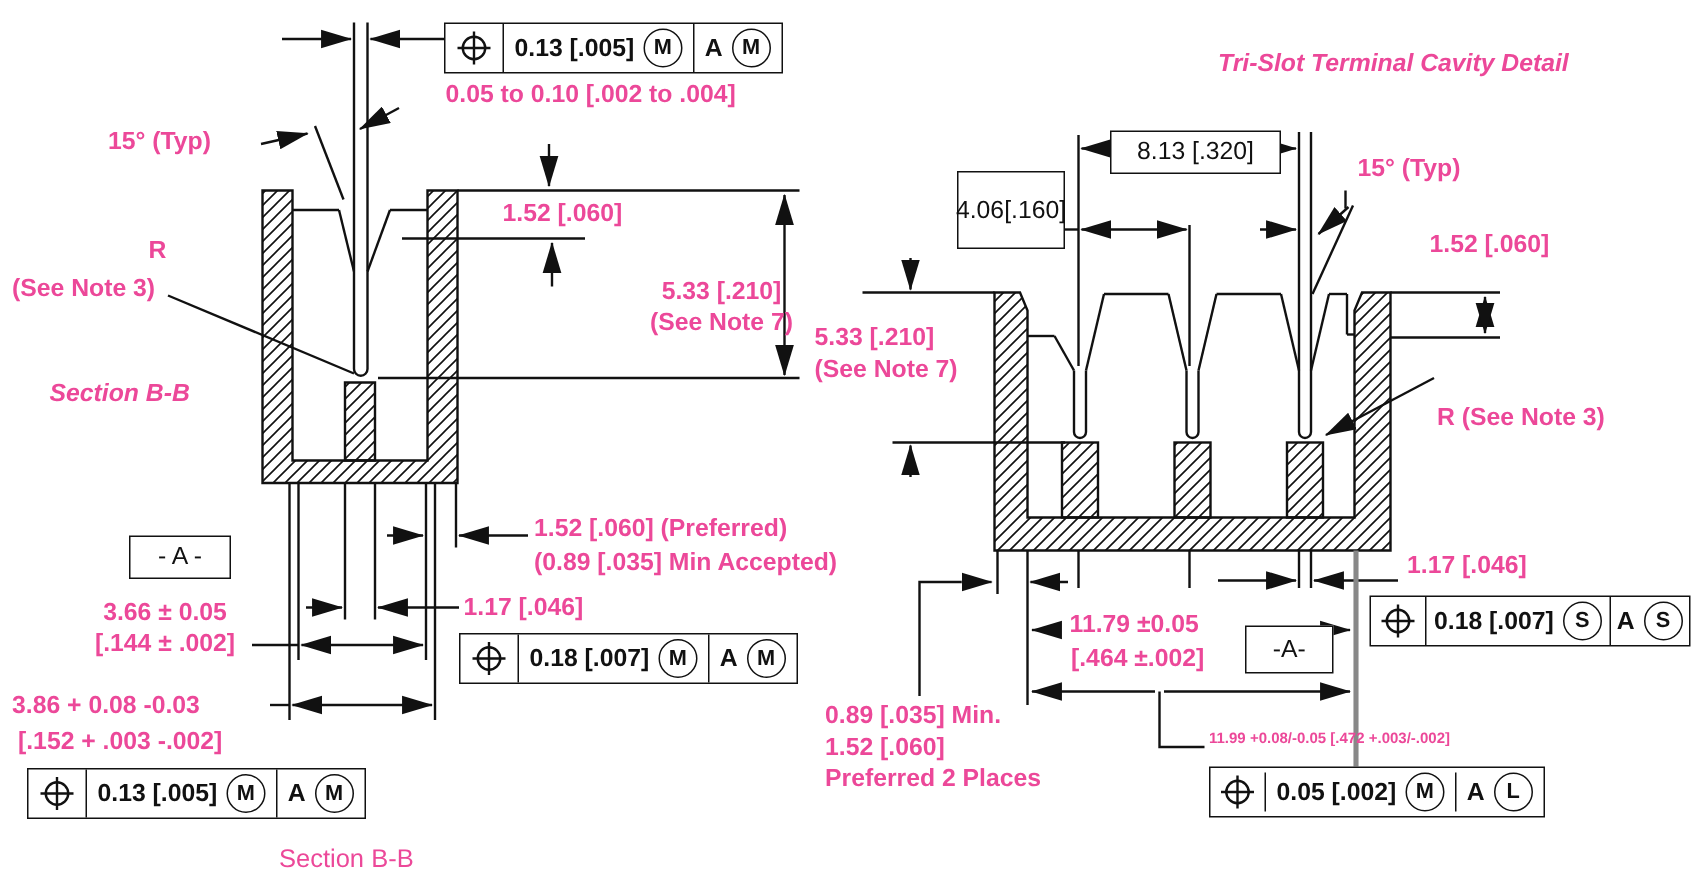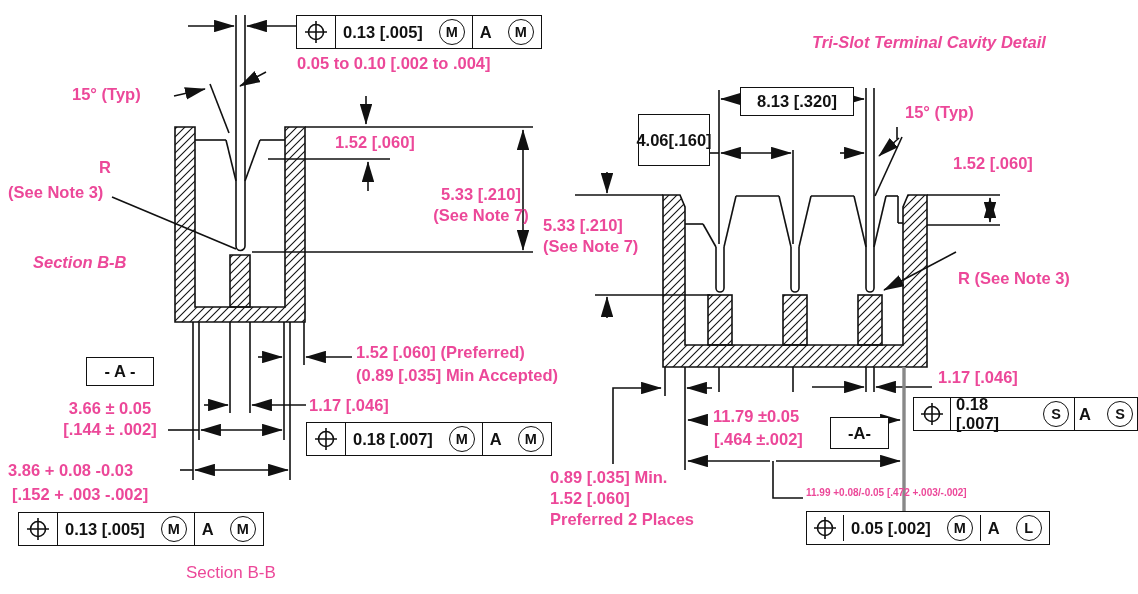--- a/index.html
+++ b/index.html
@@ -5,24 +5,24 @@
   html,body{margin:0;padding:0;background:#fff;}
   #canvas{position:relative;width:1138px;height:594px;background:#ffffff;overflow:hidden;
           font-family:"Liberation Sans", sans-serif;color:#111;}
   #linework{position:absolute;left:0;top:0;}
   .t{position:absolute;white-space:nowrap;font-weight:bold;font-size:16.5px;line-height:1.28;color:#ec4899;}
   .t.small{font-size:10px;}
   .t.italic{font-style:italic;}
   .t.regular{font-weight:normal;font-size:17px;}
   .t.center{text-align:center;}
   .boxed{position:absolute;border:1.6px solid #111;background:#fff;display:flex;align-items:center;justify-content:center;
-         font-weight:bold;font-size:16.5px;}
+         font-weight:normal;font-size:16.5px;}
   .fcf{position:absolute;display:inline-flex;align-items:stretch;border:1.6px solid #111;background:#fff;height:34px;box-sizing:border-box;}
   .fcf-cell{display:flex;align-items:center;justify-content:center;padding:0 7px;border-left:1.6px solid #111;
-            font-weight:bold;font-size:16.5px;gap:16px;}
+            font-weight:bold;font-size:16.5px;gap:6px;}
   .fcf-cell:first-child{border-left:none;padding:0 4px;}
   .circ{display:inline-flex;align-items:center;justify-content:center;width:24px;height:24px;border:1.5px solid #111;
         border-radius:50%;font-size:14.5px;font-weight:bold;flex:0 0 auto;}
 </style>
 </head>
 <body>
 
 <div id="canvas">
 
   <svg id="linework" width="1138" height="594" viewBox="0 0 1138 594">

